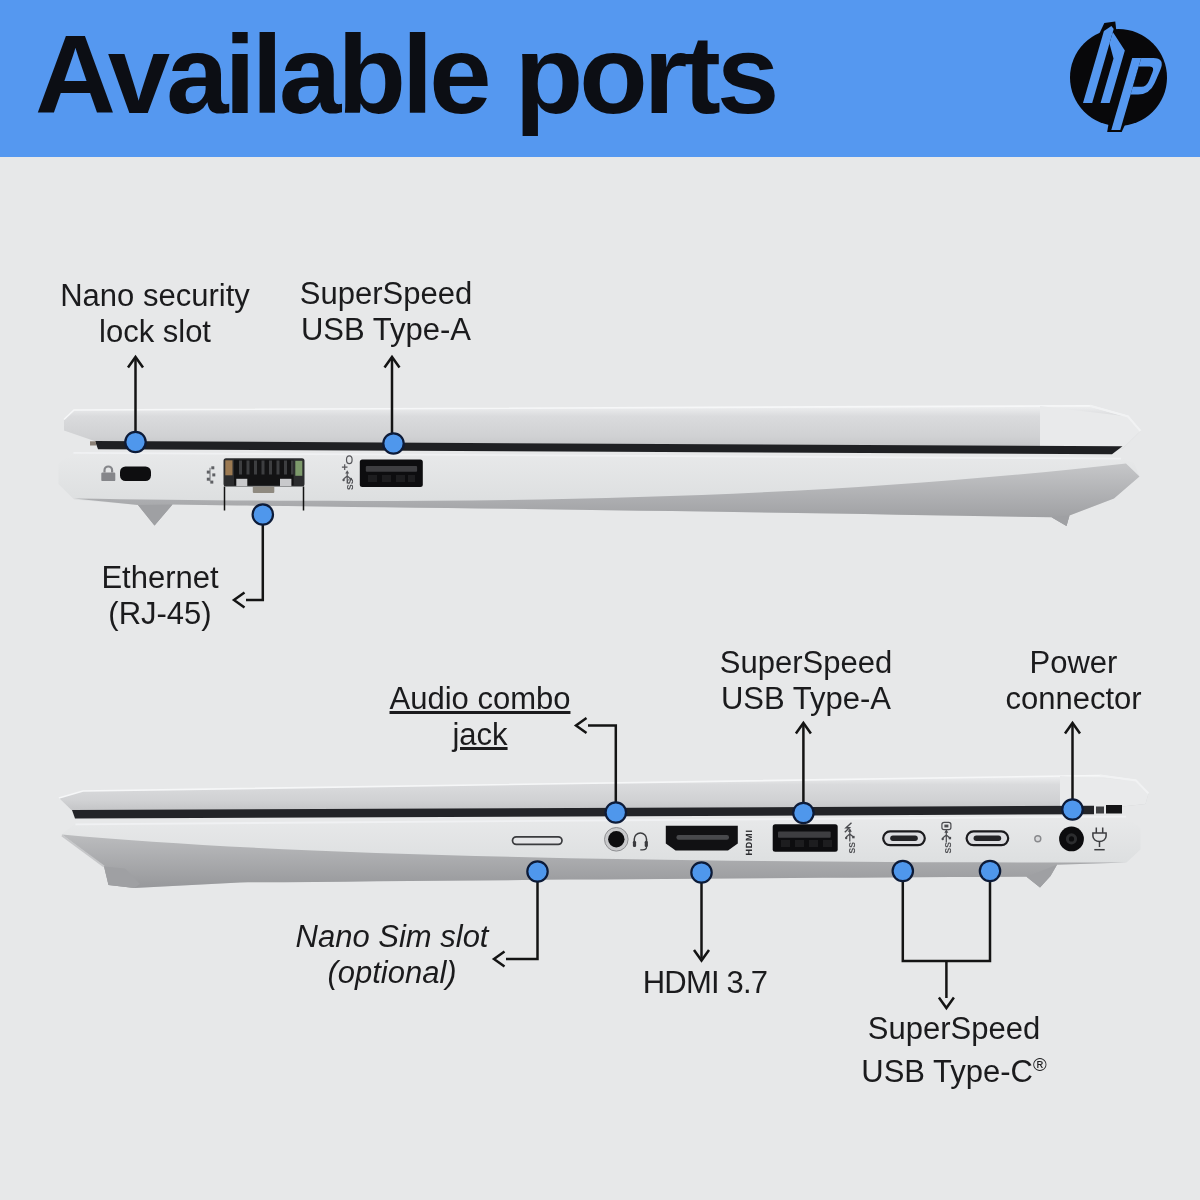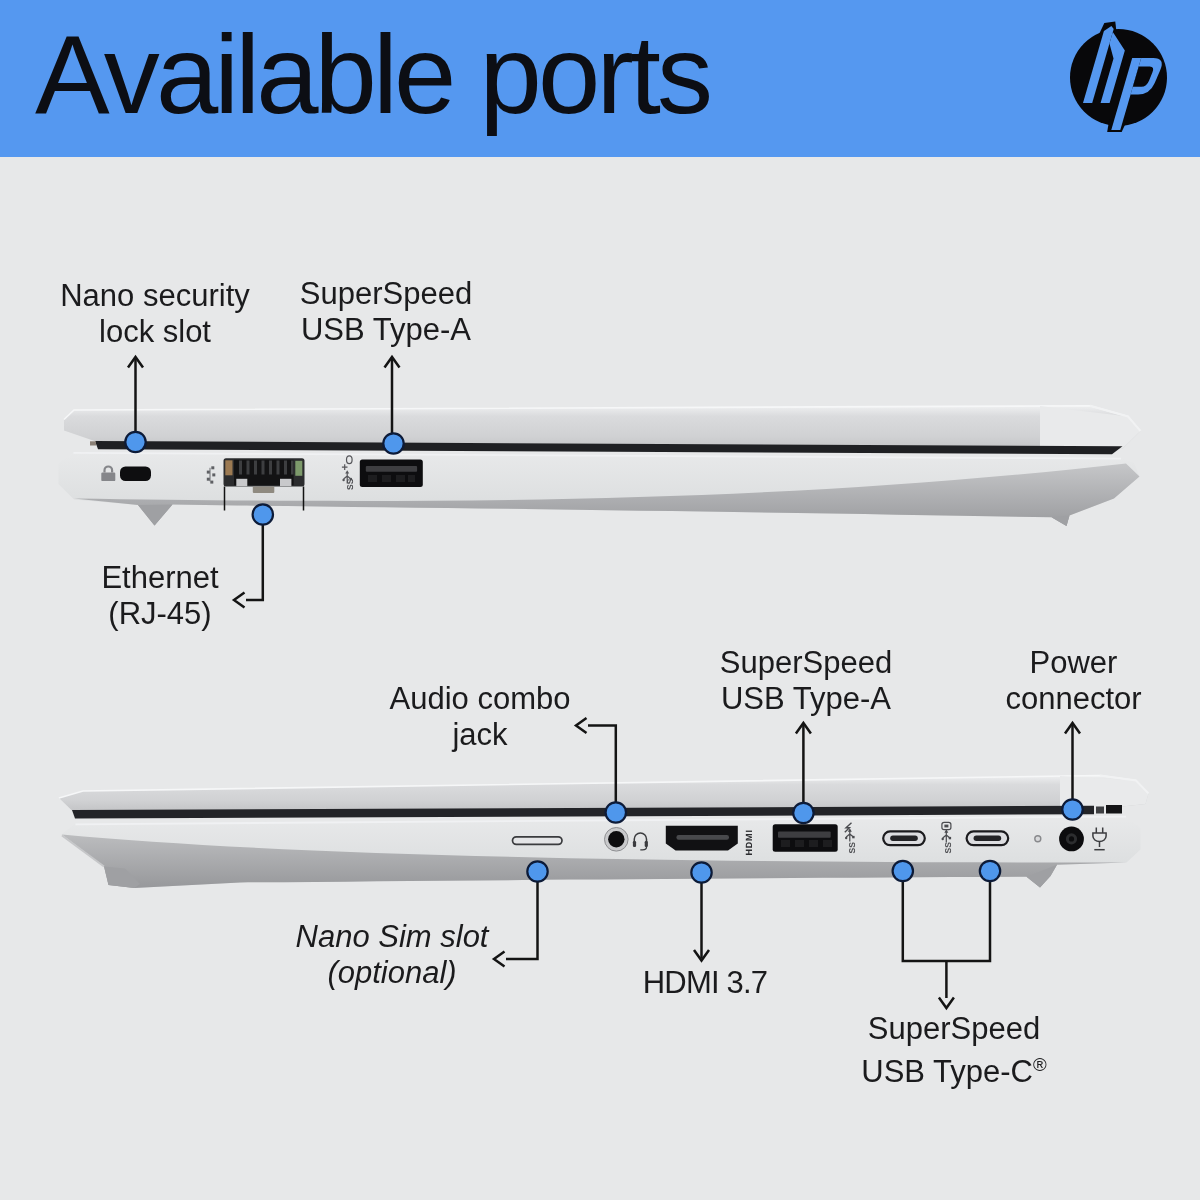--- a/index.html
+++ b/index.html
@@ -1,18 +1,18 @@
 <!DOCTYPE html>
 <html><head>
 <meta charset="utf-8">
 <style>
 html,body{margin:0;padding:0;}
 body{width:1200px;height:1200px;background:#e7e8e9;font-family:"Liberation Sans",sans-serif;position:relative;overflow:hidden;}
 #banner{position:absolute;left:0;top:0;width:1200px;height:157px;background:#5598f0;}
-#title{position:absolute;left:35px;top:10px;font-size:112px;font-weight:normal;color:#0c0e14;letter-spacing:-3.9px;margin:0;}
+#title{position:absolute;left:35px;top:10px;font-size:112px;font-weight:bold;color:#0c0e14;letter-spacing:-3.9px;margin:0;}
 .lbl{position:absolute;font-size:31px;line-height:36px;color:#1b1b1d;text-align:center;width:400px;margin-left:-200px;}
 sup{font-size:60%;}
 #art{position:absolute;left:0;top:0;}
 </style>
 </head>
 <body>
 <div id="banner"></div>
 <div id="title">Available ports</div>
 
 <svg id="art" width="1200" height="1200" viewBox="0 0 1200 1200" text-rendering="geometricPrecision">
@@ -236,18 +236,18 @@
 <circle cx="537.5" cy="871.5" r="10.2"></circle>
 <circle cx="701.5" cy="872.5" r="10.2"></circle>
 <circle cx="902.8" cy="871" r="10.2"></circle>
 <circle cx="990" cy="871" r="10.2"></circle>
 </g>
 </svg>
 
 <div class="lbl" style="left:155px;top:277.9px;">Nano security<br>lock slot</div>
 <div class="lbl" style="left:386px;top:275.9px;">SuperSpeed<br>USB Type-A</div>
 <div class="lbl" style="left:160px;top:559.5px;">Ethernet<br>(RJ-45)</div>
-<div class="lbl" style="left:480px;top:680.5px;">Audio combo<br>jack</div>
+<div class="lbl" style="left:480px;top:680.5px;text-decoration:underline;">Audio combo<br>jack</div>
 <div class="lbl" style="left:806px;top:645.1px;">SuperSpeed<br>USB Type-A</div>
 <div class="lbl" style="left:1073.5px;top:645.1px;">Power<br>connector</div>
 <div class="lbl" style="left:392px;top:918.8px;font-style:italic;">Nano Sim slot<br>(optional)</div>
 <div class="lbl" style="left:705px;top:964.7px;letter-spacing:-0.8px;">HDMI 3.7</div>
 <div class="lbl" style="left:954px;top:1010.7px;">SuperSpeed<br>USB Type-C<sup>®</sup></div>
 
 </body></html>

